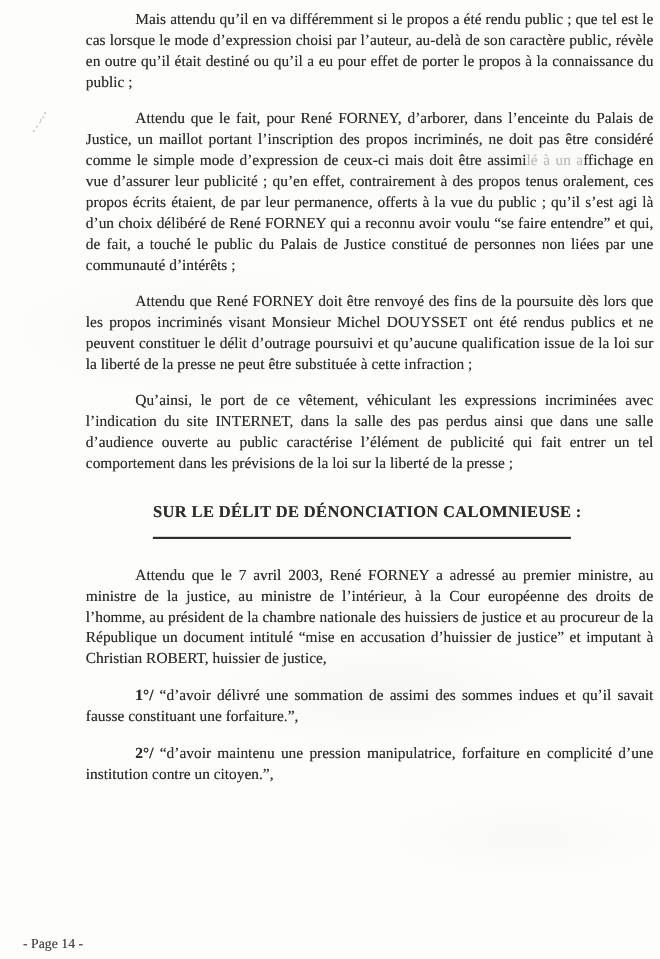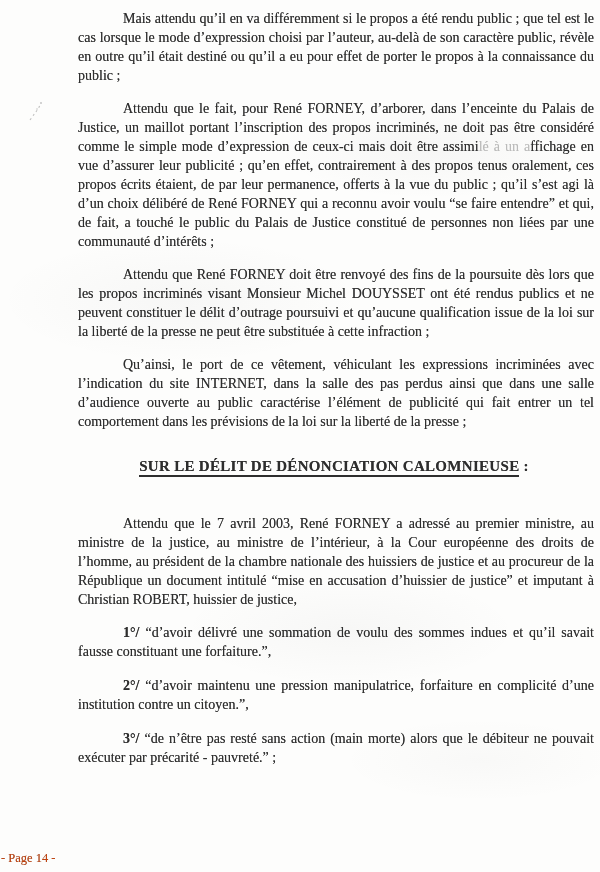--- a/index.html
+++ b/index.html
@@ -58,30 +58,31 @@
   h2.heading {
     margin: 26px 30px 38px 0;
     text-align: center;
     font-size: 15px;
     font-weight: bold;
     letter-spacing: 0.3px;
     text-indent: 0;
   }
   h2.heading .underlined {
     border-bottom: 2px solid #2e2e2e;
-    padding-bottom: 1px;
+    padding-bottom: 14px;
     margin-left: 26px;
   }
   .footer {
     position: absolute;
     left: 1px;
     top: 851px;
     font-size: 12.5px;
-    color: #c2410c;
+    color: #404040;
     text-shadow: 0 0 0.6px rgba(70,70,70,0.5);
+    padding-left: 20px;
   }
   .pencil-mark {
     position: absolute;
     left: 26px;
     top: 100px;
     opacity: 0.55;
   }
 </style>
 </head>
 <body>
@@ -101,22 +102,21 @@
   <p class="para"><span>Attendu que le fait, pour René FORNEY, d’arborer, dans l’enceinte du Palais de Justice, un maillot portant l’inscription des propos incriminés, ne doit pas être considéré comme le simple mode d’expression de ceux-ci mais doit être assimi</span><span class="faded">lé à un a</span><span>ffichage en vue d’assurer leur publicité ; qu’en effet, contrairement à des propos tenus oralement, ces propos écrits étaient, de par leur permanence, offerts à la vue du public ; qu’il s’est agi là d’un choix délibéré de René FORNEY qui a reconnu avoir voulu </span><span class="italic">“se faire entendre”</span><span> et qui, de fait, a touché le public du Palais de Justice constitué de personnes non liées par une communauté d’intérêts ;</span></p>
 
   <p class="para">Attendu que René FORNEY doit être renvoyé des fins de la poursuite dès lors que les propos incriminés visant Monsieur Michel DOUYSSET ont été rendus publics et ne peuvent constituer le délit d’outrage poursuivi et qu’aucune qualification issue de la loi sur la liberté de la presse ne peut être substituée à cette infraction ;</p>
 
   <p class="para">Qu’ainsi, le port de ce vêtement, véhiculant les expressions incriminées avec l’indication du site INTERNET, dans la salle des pas perdus ainsi que dans une salle d’audience ouverte au public caractérise l’élément de publicité qui fait entrer un tel comportement dans les prévisions de la loi sur la liberté de la presse ;</p>
 
   <h2 class="heading"><span class="underlined">SUR LE DÉLIT DE DÉNONCIATION CALOMNIEUSE</span><span> :</span></h2>
 
   <p class="para">Attendu que le 7 avril 2003, René FORNEY a adressé au premier ministre, au ministre de la justice, au ministre de l’intérieur, à la Cour européenne des droits de l’homme, au président de la chambre nationale des huissiers de justice et au procureur de la République un document intitulé “mise en accusation d’huissier de justice” et imputant à Christian ROBERT, huissier de justice,</p>
 
-  <p class="item"><span class="num">1°/</span><span class="italic"> “d’avoir délivré une sommation de voulu des sommes indues et qu’il savait fausse constituant une forfaiture.”,</span></p>
+  <p class="item"><span class="num">1°/</span><span class="italic"> “d’avoir délivré une sommation de assimi des sommes indues et qu’il savait fausse constituant une forfaiture.”,</span></p>
 
   <p class="item"><span class="num">2°/</span><span class="italic"> “d’avoir maintenu une pression manipulatrice, forfaiture en complicité d’une institution contre un citoyen.”,</span></p>
 
-  <p class="item"><span class="num">3°/</span><span class="italic"> “de n’être pas resté sans action (main morte) alors que le débiteur ne pouvait exécuter par précarité - pauvreté.” ;</span></p>
 
 
 </div>
 
 <div class="footer">- Page 14 -</div>
 
 </body></html>

